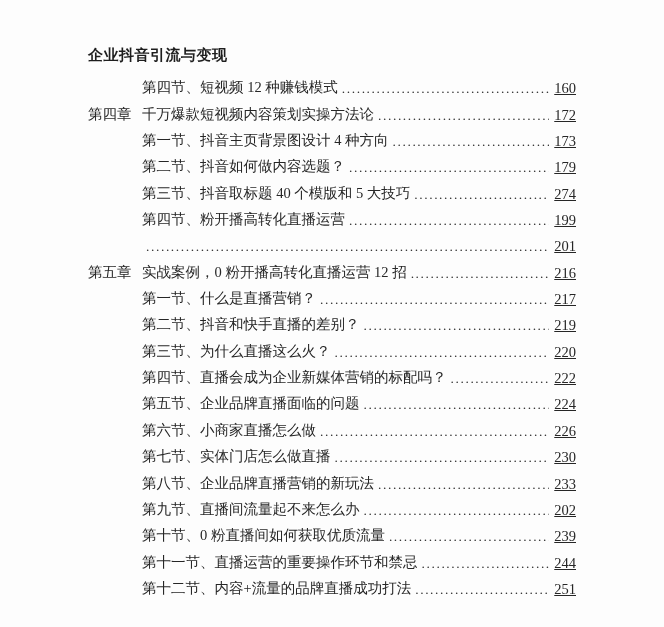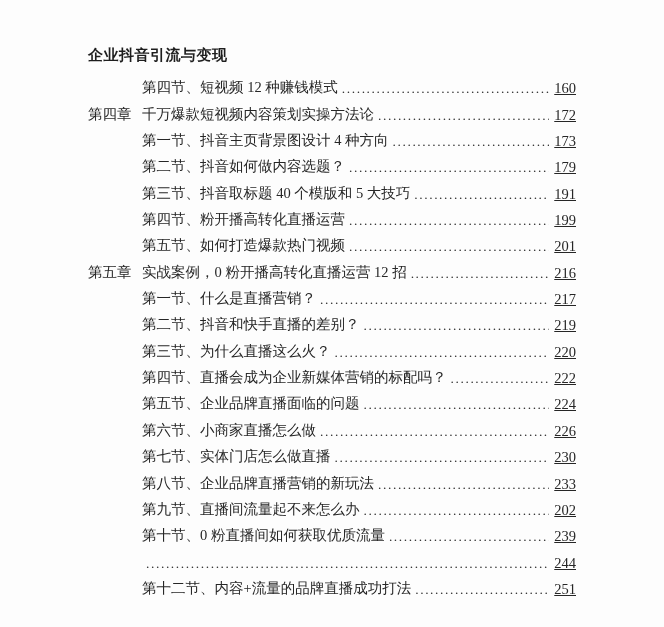--- a/index.html
+++ b/index.html
@@ -101,31 +101,30 @@
       <div class="toc-row section">
     <span class="label"></span>
     <span class="title">第二节、抖音如何做内容选题？</span>
     <span class="leader">................................................................................................................................................................</span>
     <span class="pagenum">179</span>
   </div>
       <div class="toc-row section">
     <span class="label"></span>
     <span class="title">第三节、抖音取标题 40 个模版和 5 大技巧</span>
     <span class="leader">................................................................................................................................................................</span>
-    <span class="pagenum">191</span>
+    <span class="pagenum">274</span>
   </div>
       <div class="toc-row section">
     <span class="label"></span>
     <span class="title">第四节、粉开播高转化直播运营</span>
     <span class="leader">................................................................................................................................................................</span>
     <span class="pagenum">199</span>
   </div>
       <div class="toc-row section">
     <span class="label"></span>
-    <span class="title">第五节、如何打造爆款热门视频</span>
     <span class="leader">................................................................................................................................................................</span>
     <span class="pagenum">201</span>
   </div>
       <div class="toc-row chapter">
     <span class="label">第五章</span>
     <span class="title">实战案例，0 粉开播高转化直播运营 12 招</span>
     <span class="leader">................................................................................................................................................................</span>
     <span class="pagenum">216</span>
   </div>
       <div class="toc-row section">
@@ -183,20 +182,21 @@
     <span class="pagenum">202</span>
   </div>
       <div class="toc-row section">
     <span class="label"></span>
     <span class="title">第十节、0 粉直播间如何获取优质流量</span>
     <span class="leader">................................................................................................................................................................</span>
     <span class="pagenum">239</span>
   </div>
       <div class="toc-row section">
     <span class="label"></span>
+    <span class="title">第十一节、直播运营的重要操作环节和禁忌</span>
     <span class="leader">................................................................................................................................................................</span>
     <span class="pagenum">244</span>
   </div>
       <div class="toc-row section">
     <span class="label"></span>
     <span class="title">第十二节、内容+流量的品牌直播成功打法</span>
     <span class="leader">................................................................................................................................................................</span>
     <span class="pagenum">251</span>
   </div>
     </div>

